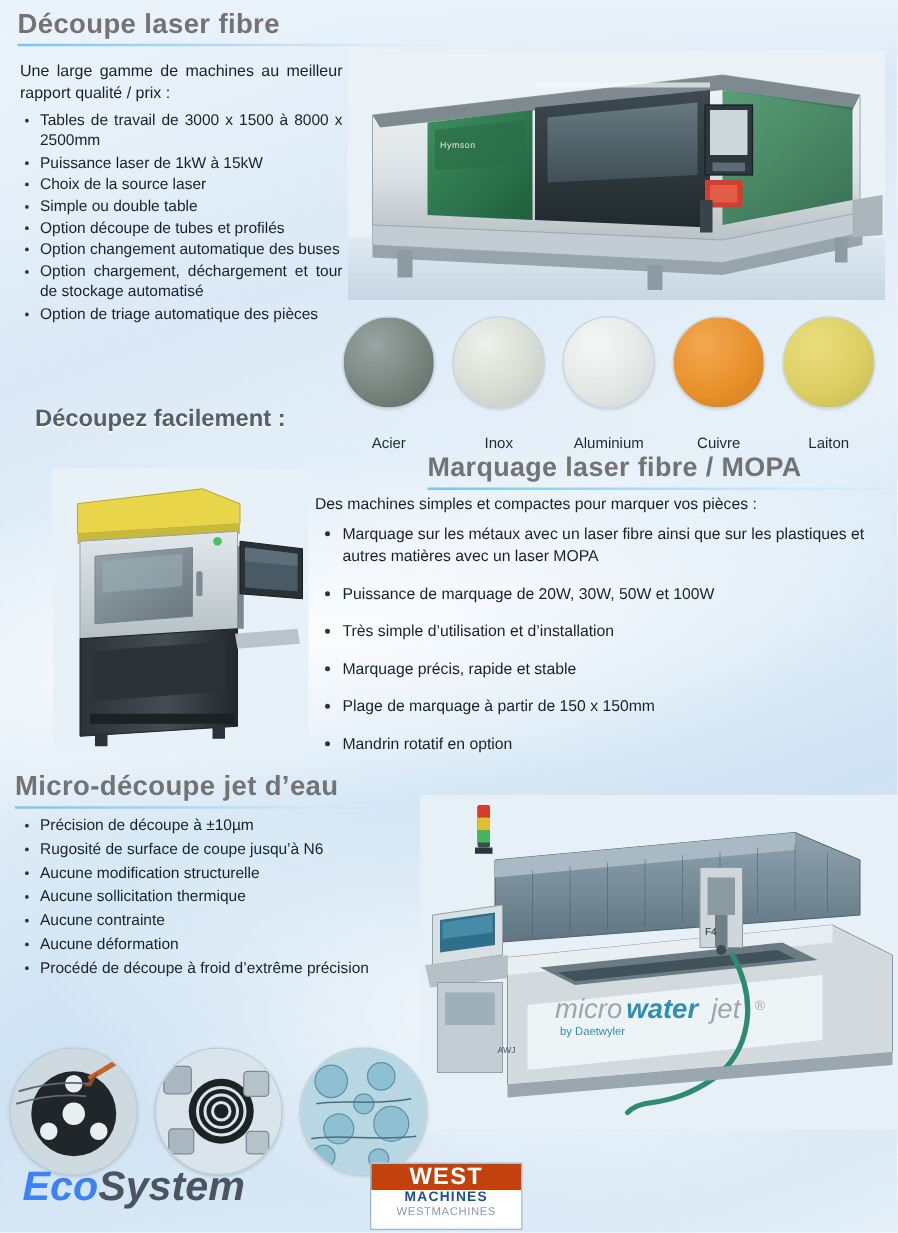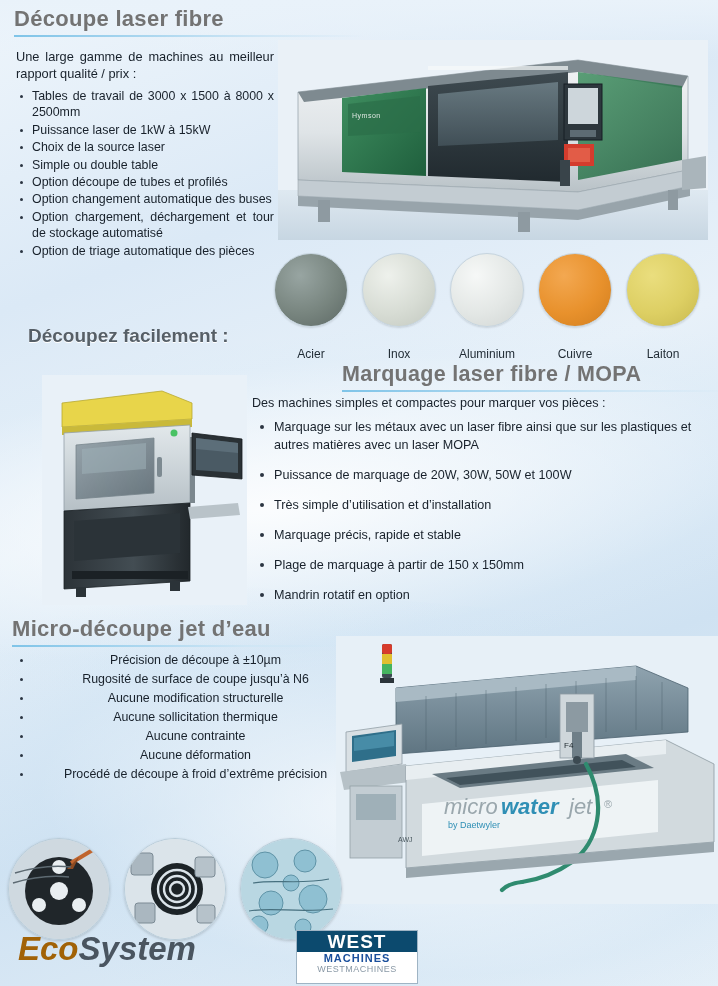--- a/index.html
+++ b/index.html
@@ -192,21 +192,21 @@
     position: absolute;
     left: 14px; top: 652px;
     width: 345px;
   }
   .sec3-lead {
     margin: 0 0 7px 0;
     font-size: 12.8px;
     line-height: 17px;
   }
   ul.bullets3 {
-    margin: 0; padding: 0; list-style: none; text-align: center;
+    margin: 0; padding: 0; list-style: none;
   }
   ul.bullets3 li {
     position: relative;
     padding-left: 18px;
     margin-bottom: 2px;
     font-size: 12.4px;
     line-height: 17px;
   }
   ul.bullets3 li:before {
     content: "";
@@ -237,32 +237,32 @@
     box-shadow: 0 1px 3px rgba(0,0,0,0.18);
   }
   .footer-brand {
     position: absolute;
     left: 18px; top: 930px;
     font-size: 33px;
     font-weight: bold;
     font-style: italic;
     color: #4a5560;
   }
-  .footer-brand .b1 { color: #a16207; text-align: center; }
+  .footer-brand .b1 { color: #3b82f6; text-align: center; }
   .footer-logo {
     position: absolute;
     left: 296px; top: 930px;
     width: 120px; height: 52px;
     background: #ffffff;
     border: 1px solid #9fb4c4;
     text-align: center;
     overflow: hidden;
   }
   .footer-logo .west {
-    background: #0c4a6e;
+    background: #c2410c;
     color: #fff;
     font-weight: bold;
     font-size: 19px;
     letter-spacing: 1px;
     line-height: 21px;
   }
   .footer-logo .machines {
     color: #1a4f9c;
     font-weight: bold;
     font-size: 11px;

